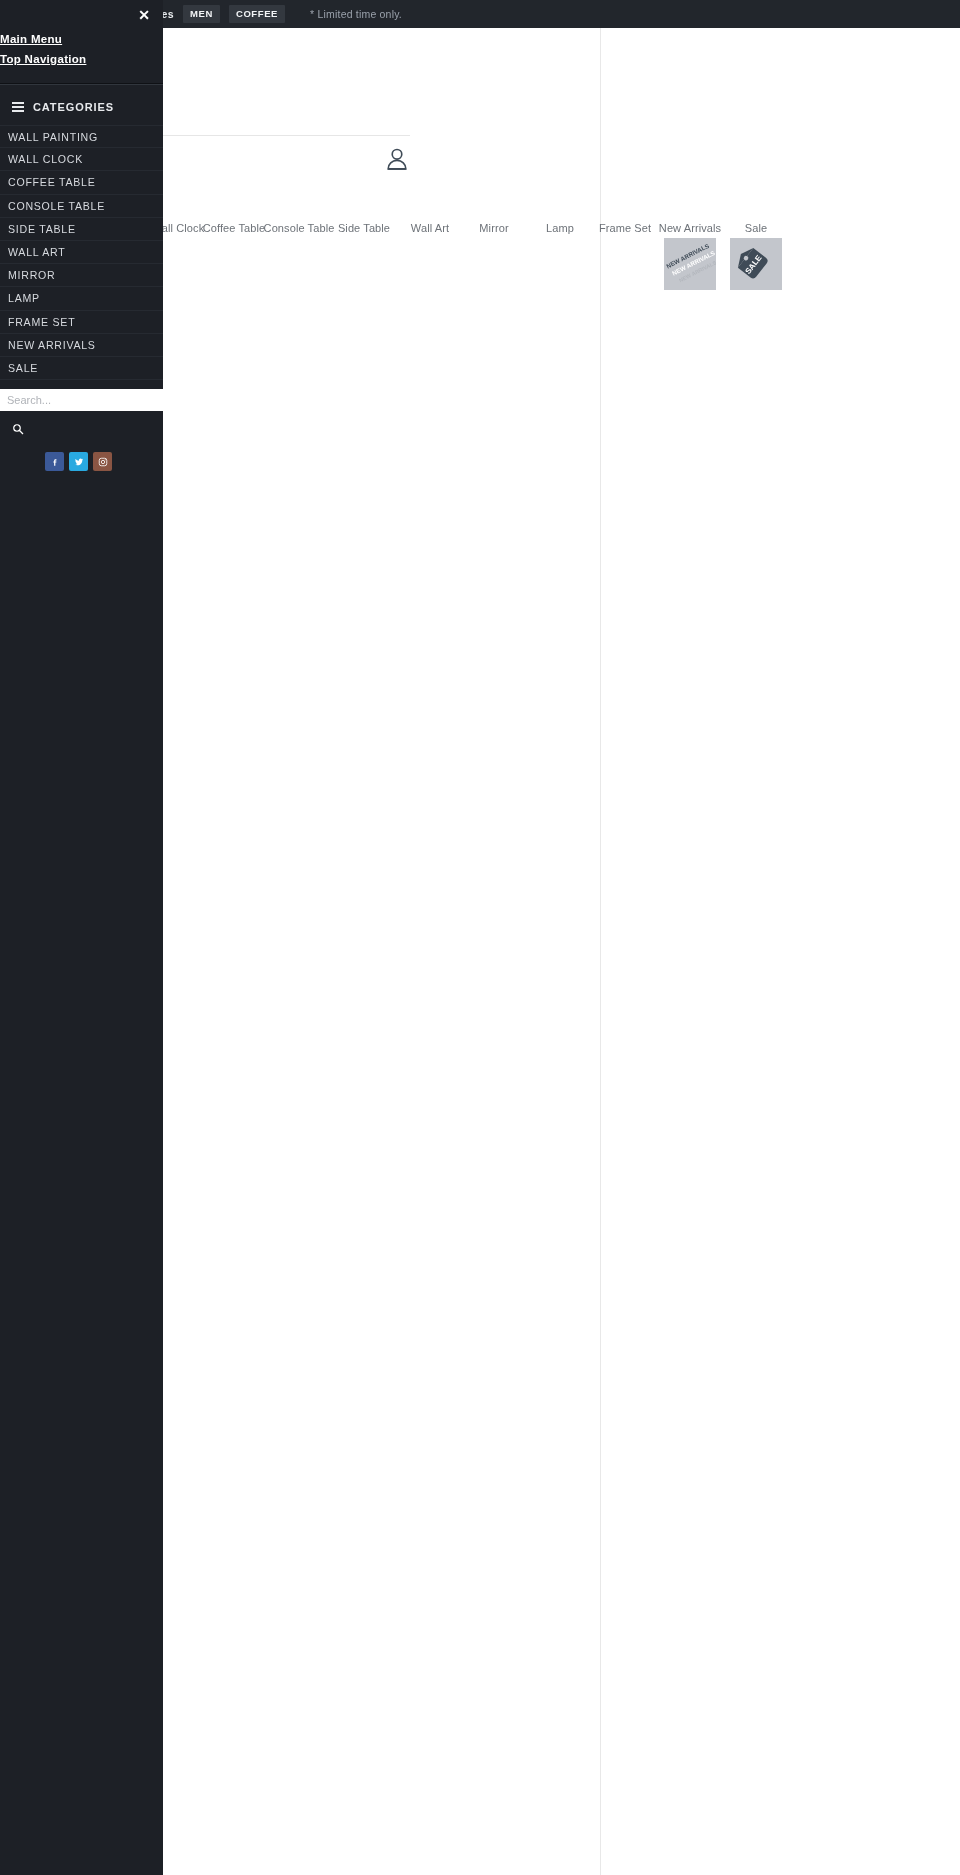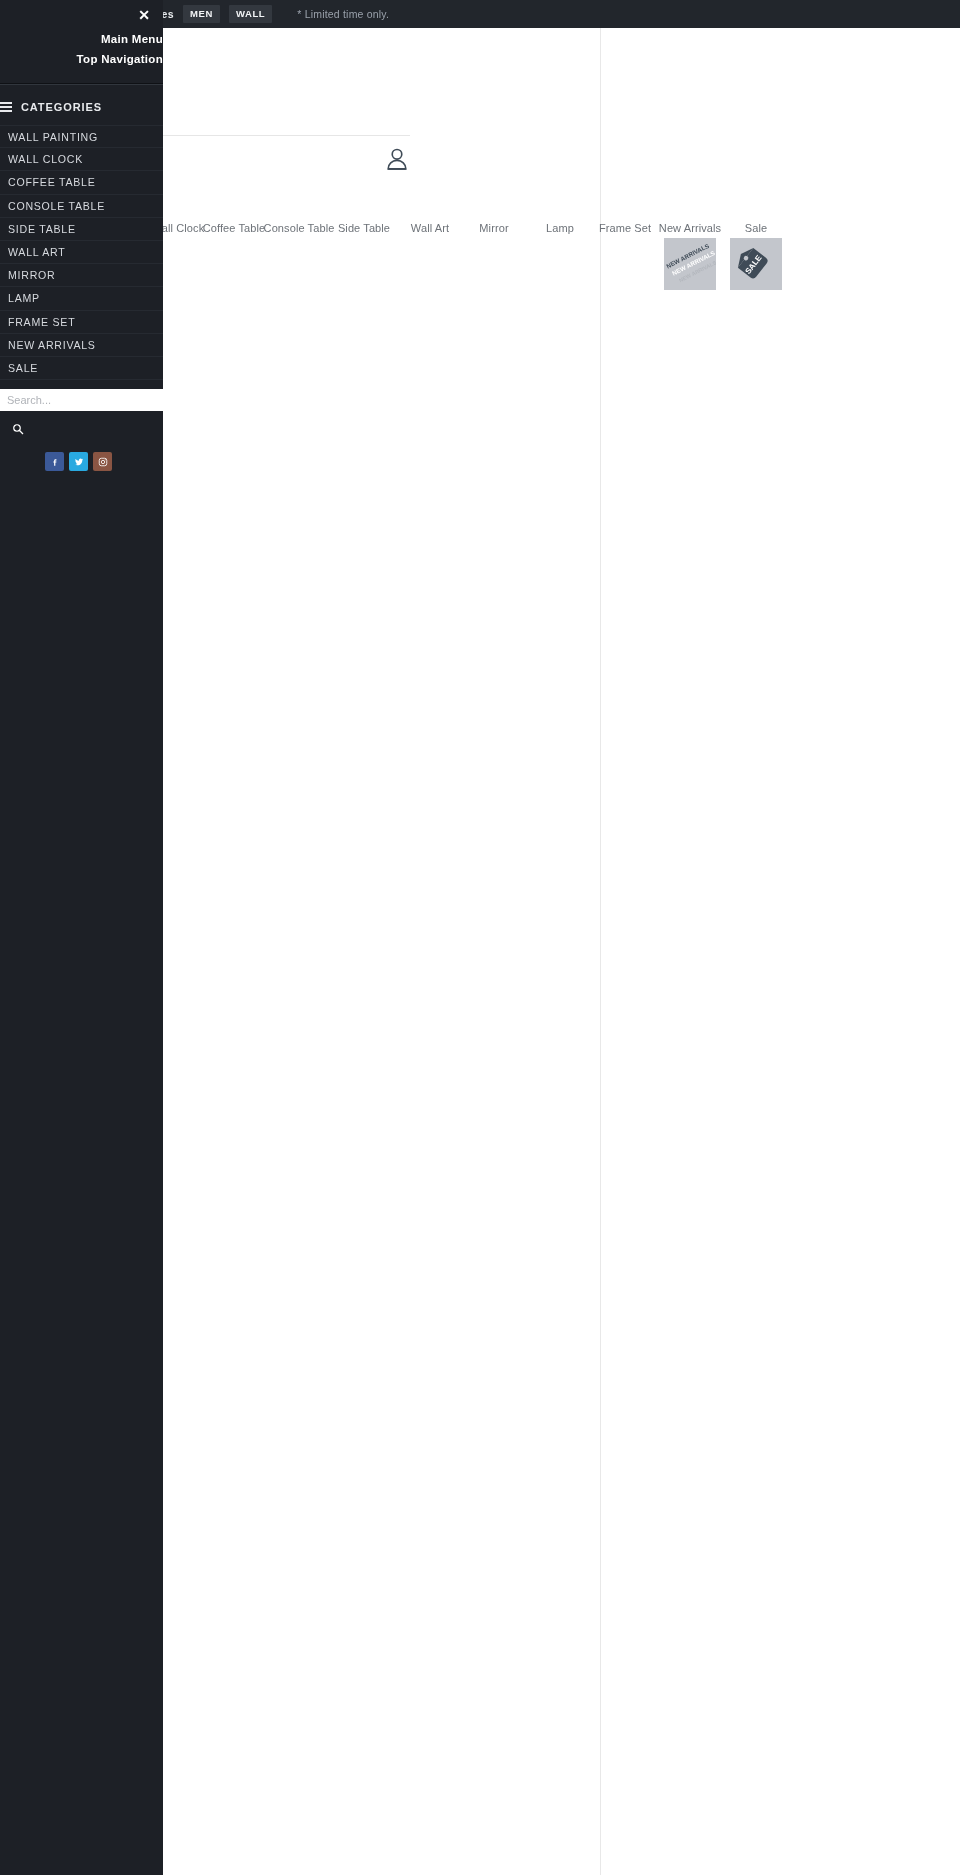--- a/index.html
+++ b/index.html
@@ -83,32 +83,32 @@
     background: #1d2026;
     z-index: 20;
   }
   .sb-close {
     position: absolute; right: 11px; top: 7px;
     width: 16px; height: 16px; color: #ffffff;
     font-size: 14px; line-height: 16px; text-align: center;
     cursor: pointer; font-weight: 700;
   }
   .sb-title {
-    text-align: right; color: #ffffff;
-    font-size: 11.5px; font-weight: 700; letter-spacing: .3px;
+    text-align: left; color: #ffffff;
+    font-size: 11.5px; font-weight: 700; letter-spacing: .3px; text-decoration: underline;
   }
   .sb-title.main { margin-top: 33px; }
   .sb-title.top  { margin-top: 8px; }
   .sb-rule {
     margin-top: 18px; height: 2px; background: #31363d;
     border-top: 1px solid #0f1115;
   }
   .cat-head {
     display: flex; align-items: center; gap: 9px;
-    height: 24px; padding: 0 0 0 0;
+    height: 24px; padding: 0 0 0 12px;
     color: #e8eaed; font-size: 11px; font-weight: 600; letter-spacing: .9px;
     margin-top: 10px;
   }
   .hamburger { display: inline-block; width: 12px; }
   .hamburger span {
     display: block; height: 1.6px; background: #e8eaed; margin: 2.2px 0;
   }
   .cat-list { margin-top: 6px; }
   .cat-item {
     height: 23.2px; line-height: 23.2px;
@@ -147,21 +147,21 @@
   .soc svg { width: 10px; height: 10px; display: block; }
 </style>
 </head>
 <body>
 
 <div class="page">
 
   <div class="topbar">
     <span class="topbar-lead">es</span>
     <span class="pill">MEN</span>
-    <span class="pill">WALL</span>
+    <span class="pill">COFFEE</span>
     <span class="topbar-note">* Limited time only.</span>
   </div>
 
   <div class="header">
     <div class="search-wrap">
       <input class="search-input" type="text" placeholder="Search..." style="">
     </div>
     <div class="account-icon">
       <svg viewBox="0 0 24 24" fill="none" stroke="currentColor" stroke-width="1.4">
         <circle cx="12" cy="8" r="4.1"></circle>

